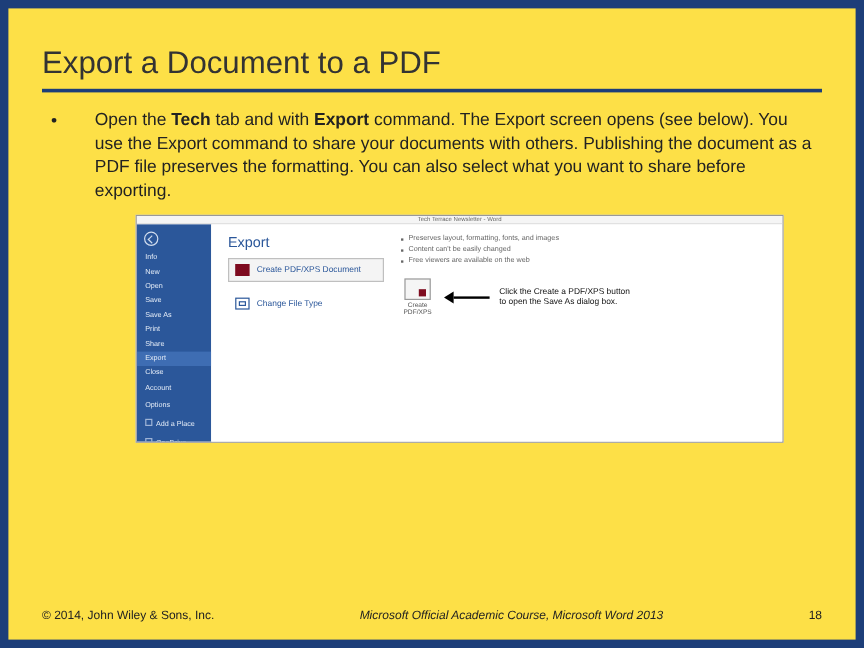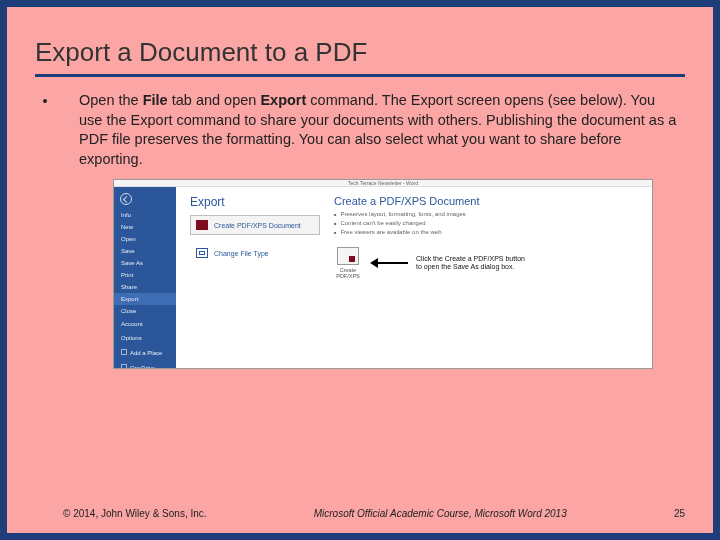--- a/index.html
+++ b/index.html
@@ -1,19 +1,19 @@
 <!DOCTYPE html>
 <html><head>
 <meta charset="utf-8">
 <style>
   * { box-sizing: border-box; margin: 0; padding: 0; }
   html, body { width: 720px; height: 540px; font-family: Arial, sans-serif; }
   body { background: #1d3e79; padding: 7px; }
   .slide {
-    background: #fca5a5;
+    background: #fde047;
     width: 100%; height: 100%;
     position: relative;
     padding: 30px 28px 0 28px;
   }
   .title {
     font-size: 26px;
     color: #333;
     font-weight: normal;
     padding-bottom: 6px;
     border-bottom: 3px solid #1d3e79;
@@ -78,37 +78,37 @@
   .abtn .ab{ width:22px;height:18px;border:1px solid #999; margin:0 auto 2px; background:#f5f5f5; position:relative;}
   .abtn .ab::after{content:"";position:absolute;right:3px;bottom:2px;width:6px;height:6px;background:#7e0b1f;}
   .abtn .lbl{ font-size:5.5px; color:#555; line-height:1.1;}
   .arrow{ display:flex; align-items:center;}
   .arrow .line{ width:30px;height:2px;background:#000;}
   .arrow .head{ width:0;height:0;border-right:8px solid #000;border-top:5px solid transparent;border-bottom:5px solid transparent;}
   .arrow-txt{ font-size:7px; color:#111; line-height:1.2; }
 
   .footer{
     position:absolute; left:28px; right:28px; bottom:14px;
-    display:flex; align-items:baseline; font-size:10px; color:#222;margin-left:28px;
+    display:flex; align-items:baseline; font-size:10px; color:#222;
   }
   .footer .c{ flex:0 0 auto; }
   .footer .m{ flex:1; text-align:center;font-style:italic; }
   .footer .p{ flex:0 0 auto; }
 </style>
 </head>
 <body>
 
 <div class="slide">
 
   <h1 class="title">Export a Document to a PDF</h1>
 
   <div class="bullet-row">
     <div class="bullet-mark">•</div>
     <div class="bullet-text">
-      <span>Open the </span><b>File</b><span> tab and open </span><b>Export</b><span> command. The Export screen opens (see below). You use the Export command to share your documents with others. Publishing the document as a PDF file preserves the formatting. You can also select what you want to share before exporting.</span>
+      <span>Open the </span><b>Tech</b><span> tab and with </span><b>Export</b><span> command. The Export screen opens (see below). You use the Export command to share your documents with others. Publishing the document as a PDF file preserves the formatting. You can also select what you want to share before exporting.</span>
     </div>
   </div>
 
   <div class="shot">
     <div class="shot-titlebar">Tech Terrace Newsletter - Word</div>
     <div class="shot-body">
       <div class="shot-side">
         <div class="shot-back"></div>
         <div class="shot-side-item">Info</div>
         <div class="shot-side-item">New</div>
@@ -134,21 +134,20 @@
             <div class="ob"></div>
             <span>Create PDF/XPS Document</span>
           </div>
           <div style="height:8px"></div>
           <div class="opt">
             <div class="og"></div>
             <span>Change File Type</span>
           </div>
         </div>
         <div class="shot-col2">
-          <div class="sh2">Create a PDF/XPS Document</div>
           <div class="sb">Preserves layout, formatting, fonts, and images</div>
           <div class="sb">Content can't be easily changed</div>
           <div class="sb">Free viewers are available on the web</div>
           <div class="act">
             <div class="abtn">
               <div class="ab"></div>
               <div class="lbl">Create PDF/XPS</div>
             </div>
             <div class="arrow">
               <div class="head"></div>
@@ -160,16 +159,16 @@
             </div>
           </div>
         </div>
       </div>
     </div>
   </div>
 
   <div class="footer">
     <div class="c">© 2014, John Wiley &amp; Sons, Inc.</div>
     <div class="m">Microsoft Official Academic Course, Microsoft Word 2013</div>
-    <div class="p">25</div>
+    <div class="p">18</div>
   </div>
 
 </div>
 
 </body></html>

